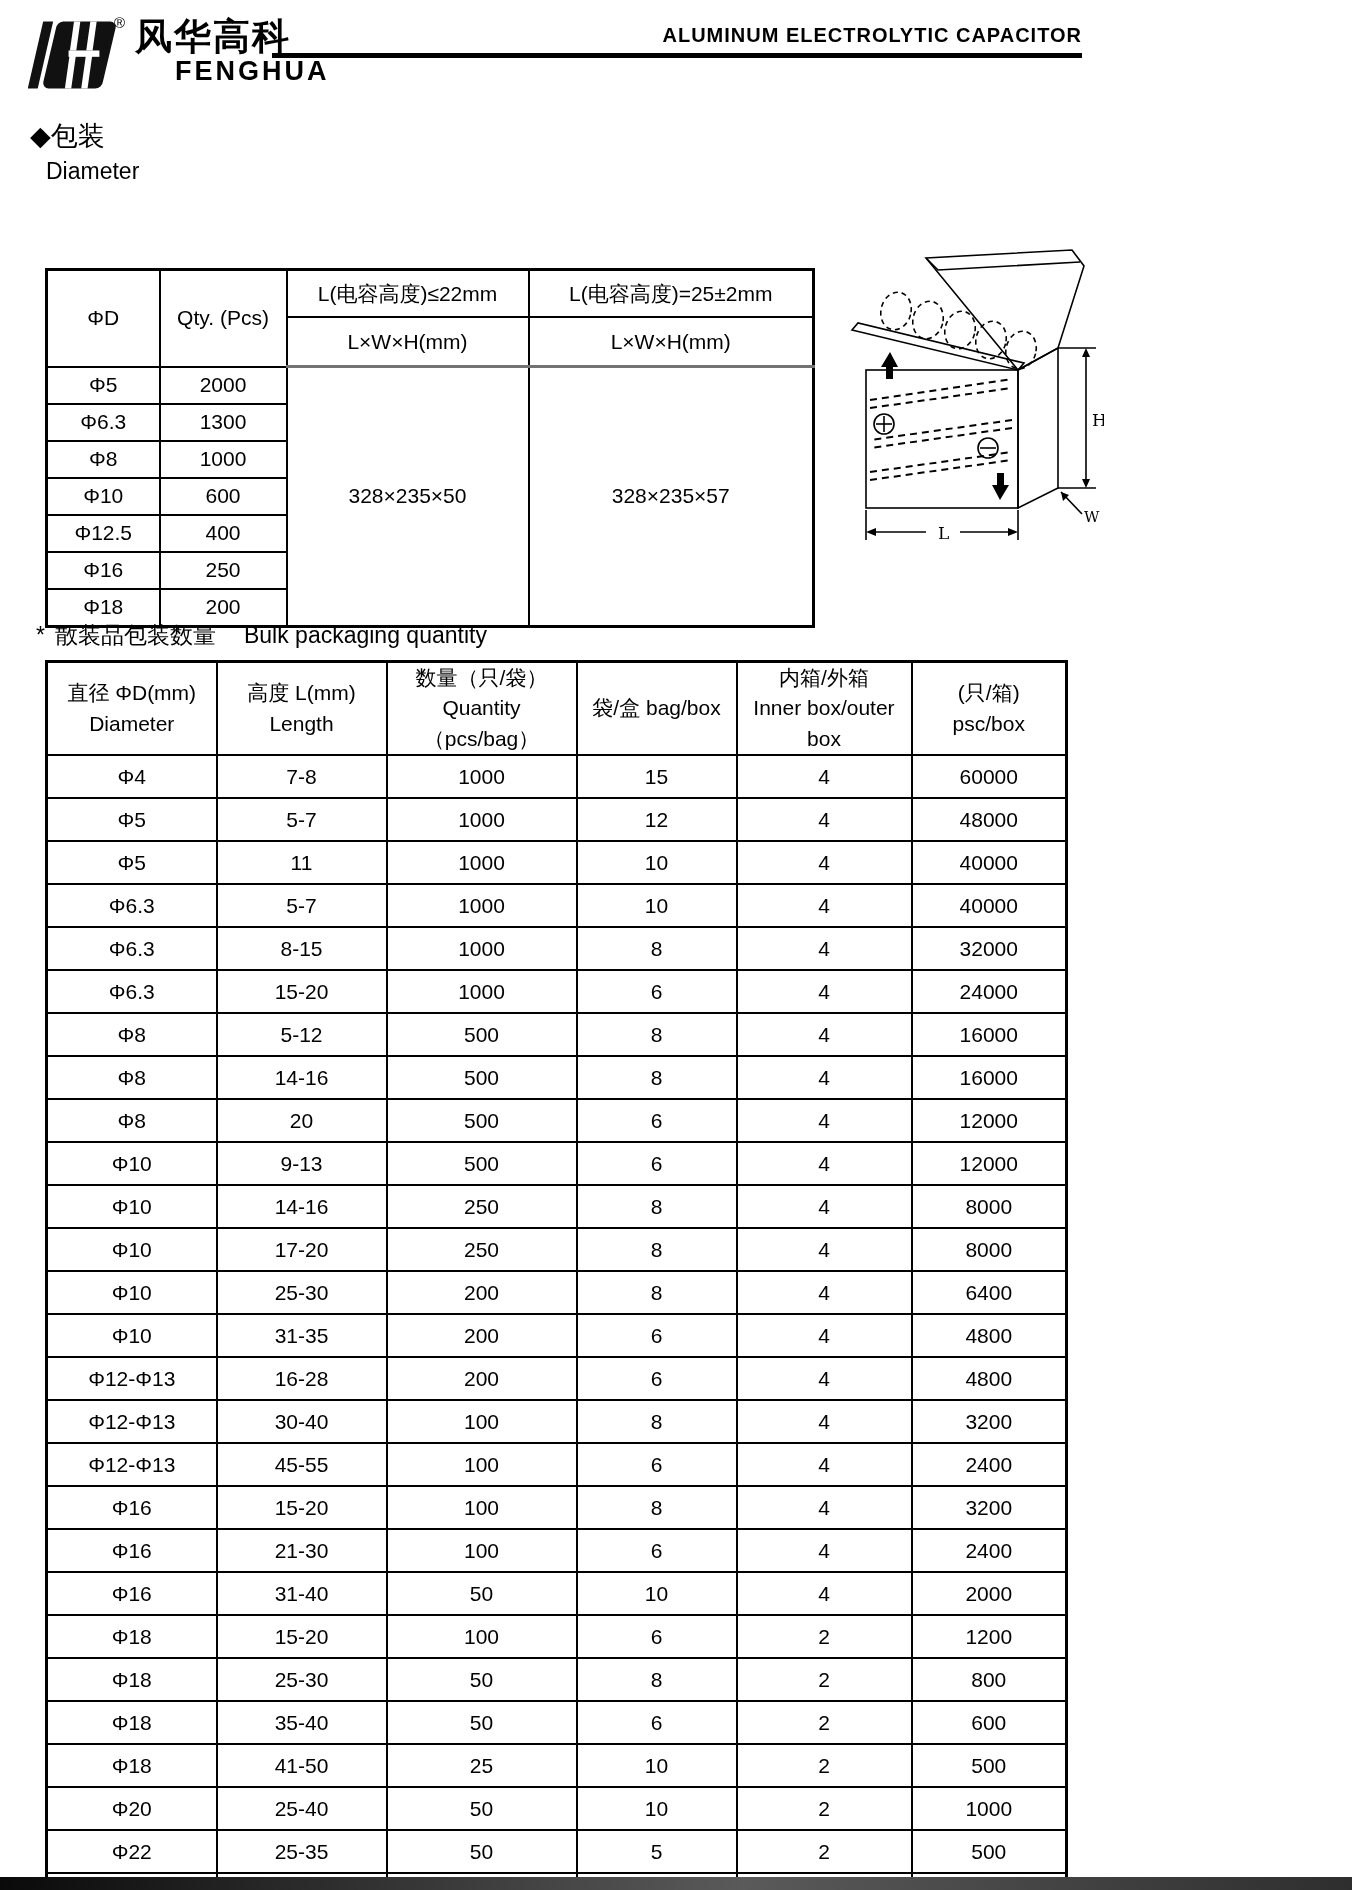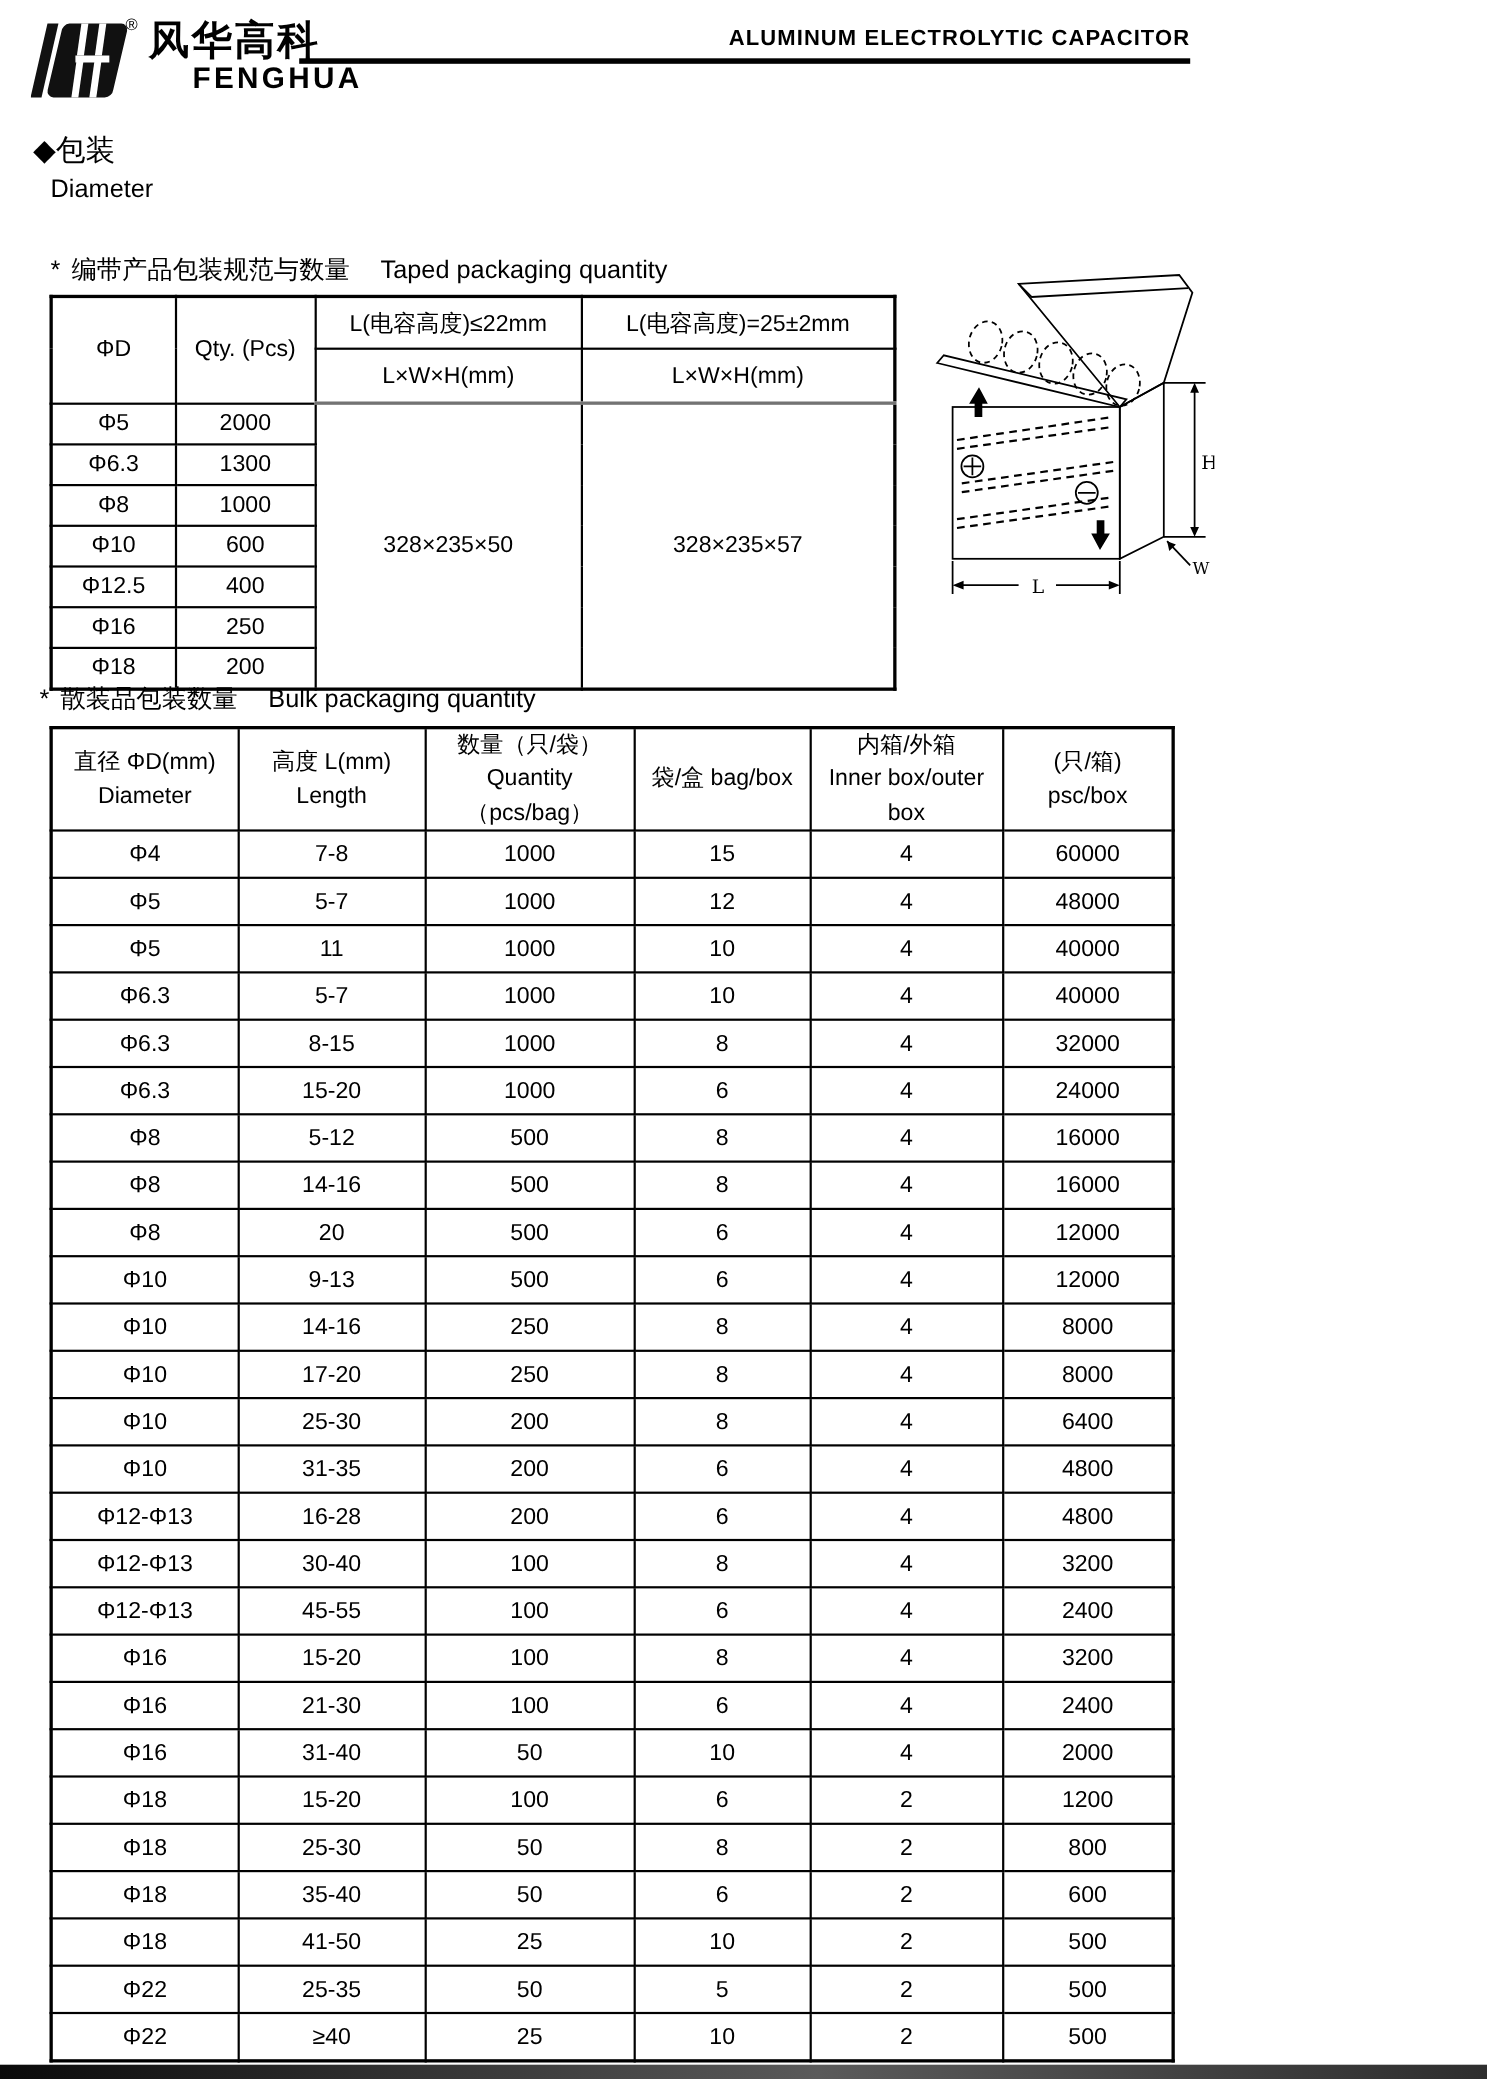--- a/index.html
+++ b/index.html
@@ -82,23 +82,20 @@
       <div class="doc-title">ALUMINUM ELECTROLYTIC CAPACITOR</div>
       <div class="title-rule"></div>
     </div>
   </header>
 
   <div class="sec-title">
     <span>◆</span><span>包装</span>
   </div>
   <div class="sec-sub">Diameter</div>
 
-  <div class="sub-heading" id="sub1">
-    <span class="star">*</span><span>编带产品包装规范与数量</span><span class="en">Taped packaging quantity</span>
-  </div>
 
   <table id="taped-table">
     <colgroup>
         <col style="width:113px">
         <col style="width:127px">
         <col style="width:242px">
         <col style="width:285px">
       </colgroup>
     <tbody>
         <tr class="h1">
@@ -428,20 +425,28 @@
         </tr>
         <tr>
           <td>Φ18</td>
           <td>41-50</td>
           <td>25</td>
           <td>10</td>
           <td>2</td>
           <td>500</td>
         </tr>
         <tr>
+          <td>Φ20</td>
+          <td>25-40</td>
+          <td>50</td>
+          <td>10</td>
+          <td>2</td>
+          <td>1000</td>
+        </tr>
+        <tr>
           <td>Φ22</td>
           <td>25-35</td>
           <td>50</td>
           <td>5</td>
           <td>2</td>
           <td>500</td>
         </tr>
         <tr>
           <td>Φ22</td>
           <td>≥40</td>

